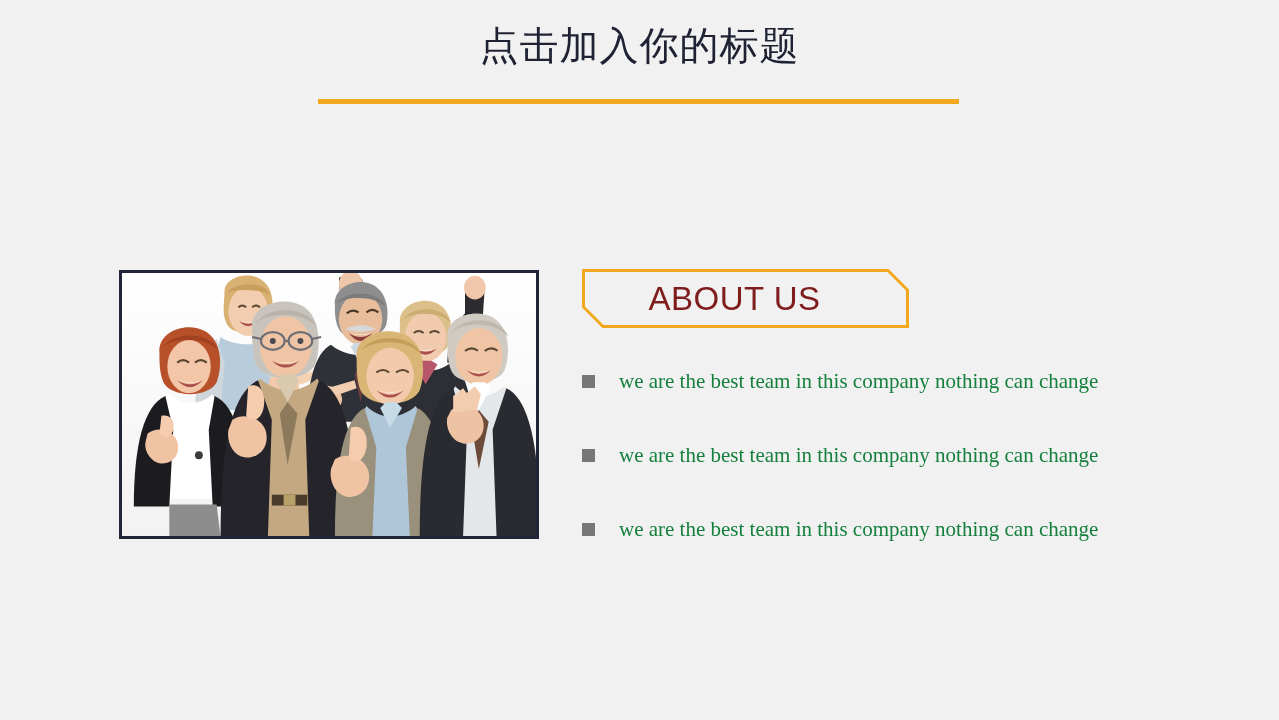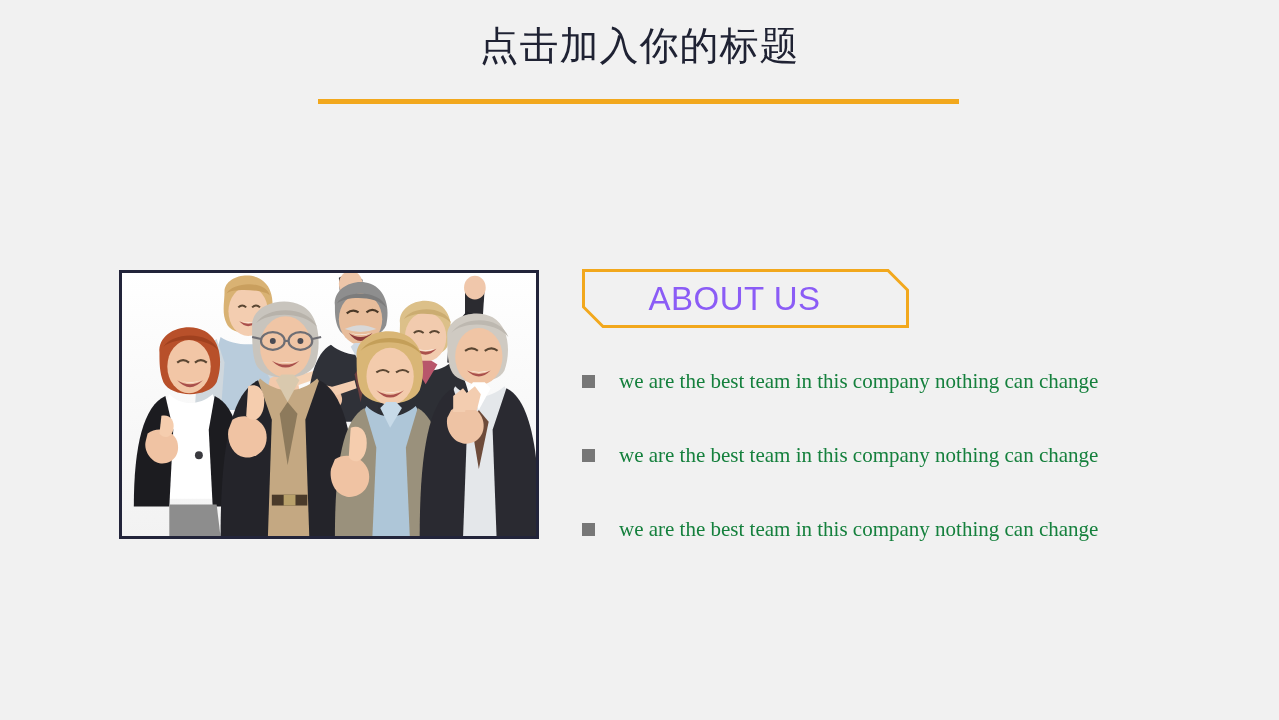--- a/index.html
+++ b/index.html
@@ -96,21 +96,21 @@
     position: absolute;
     left: 0;
     top: 0;
     width: 327px;
     height: 59px;
     display: flex;
     align-items: center;
     justify-content: center;
     font-size: 33px;
     letter-spacing: 0.5px;
-    color: #8b5cf6;
+    color: #7f1d1d;
     font-family: "Liberation Sans", sans-serif;
     font-weight: 400;
     white-space: nowrap;
     padding-right: 22px;
     box-sizing: border-box;
     text-align: right;
   }
 
   
   .bullet-list {

